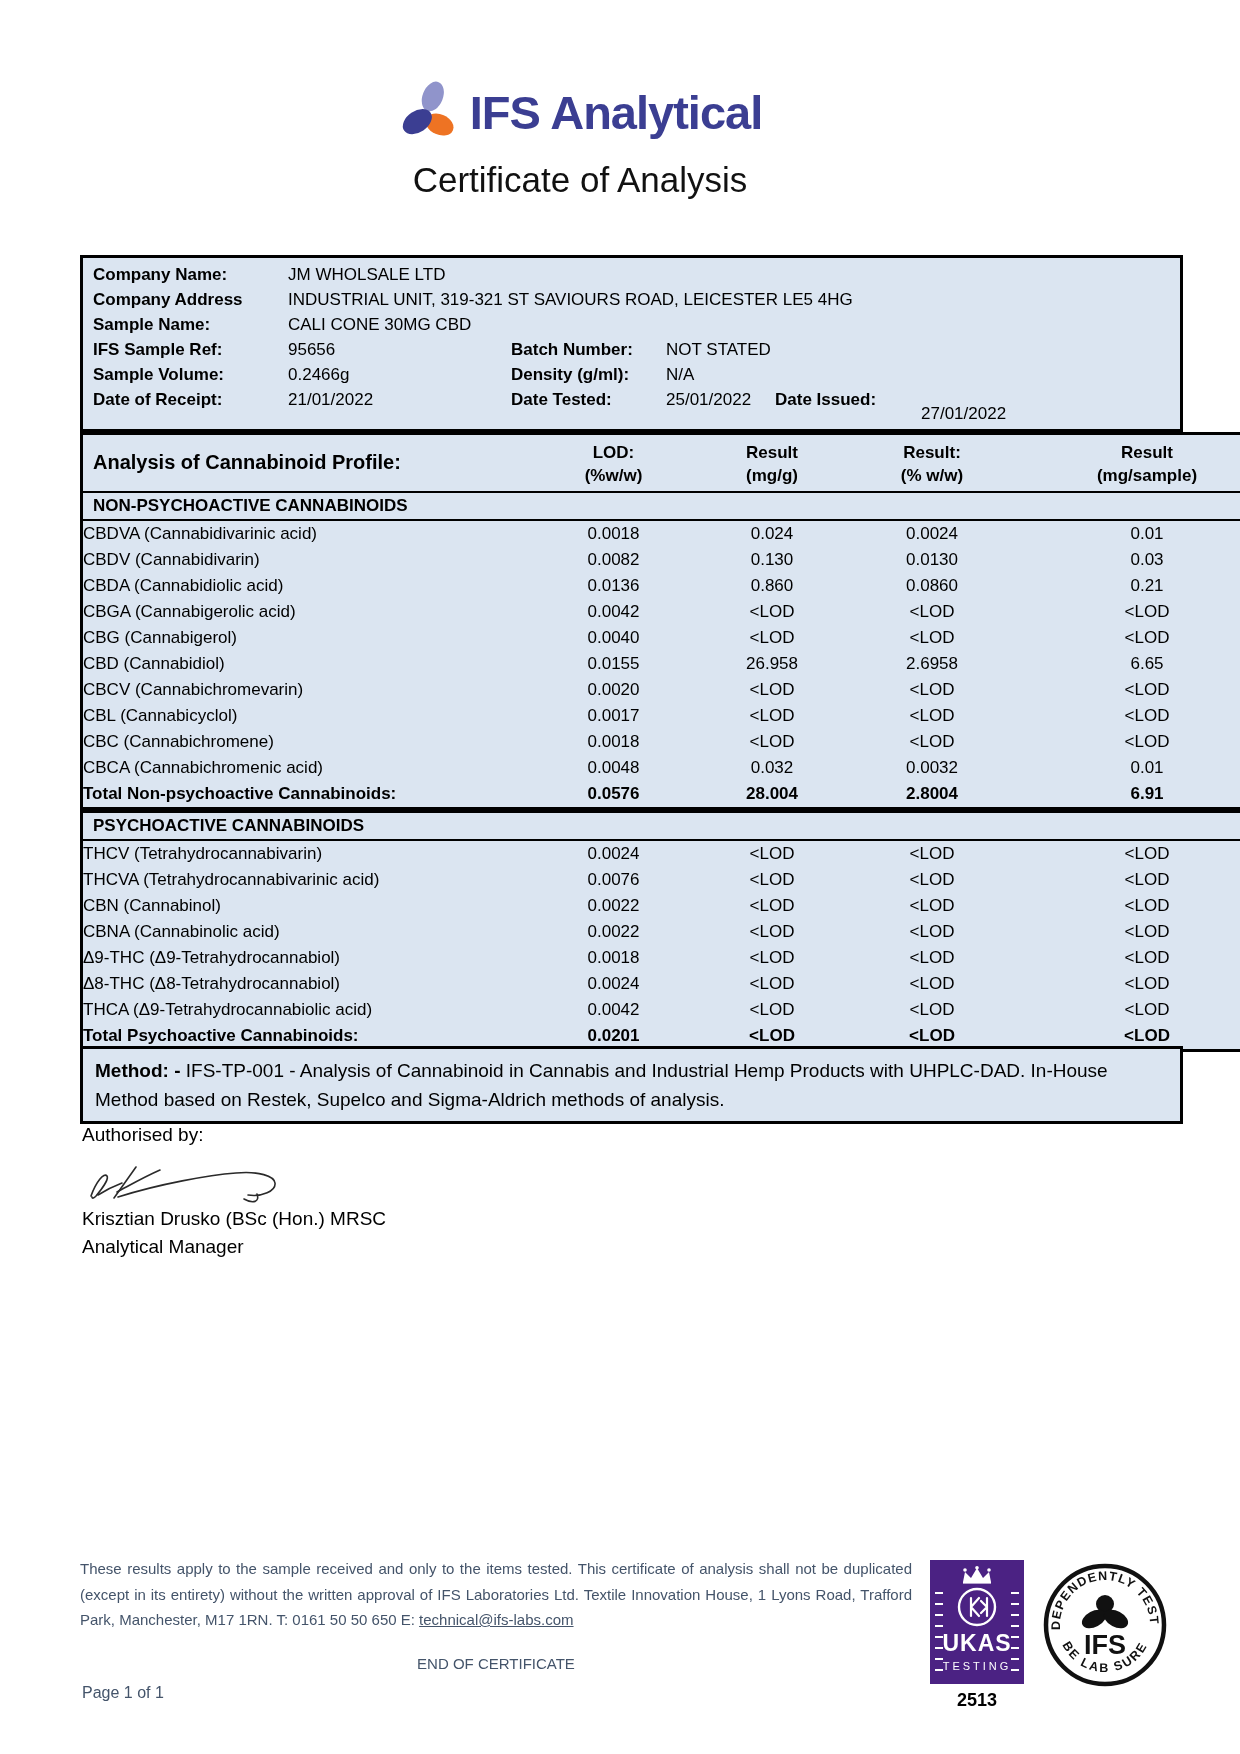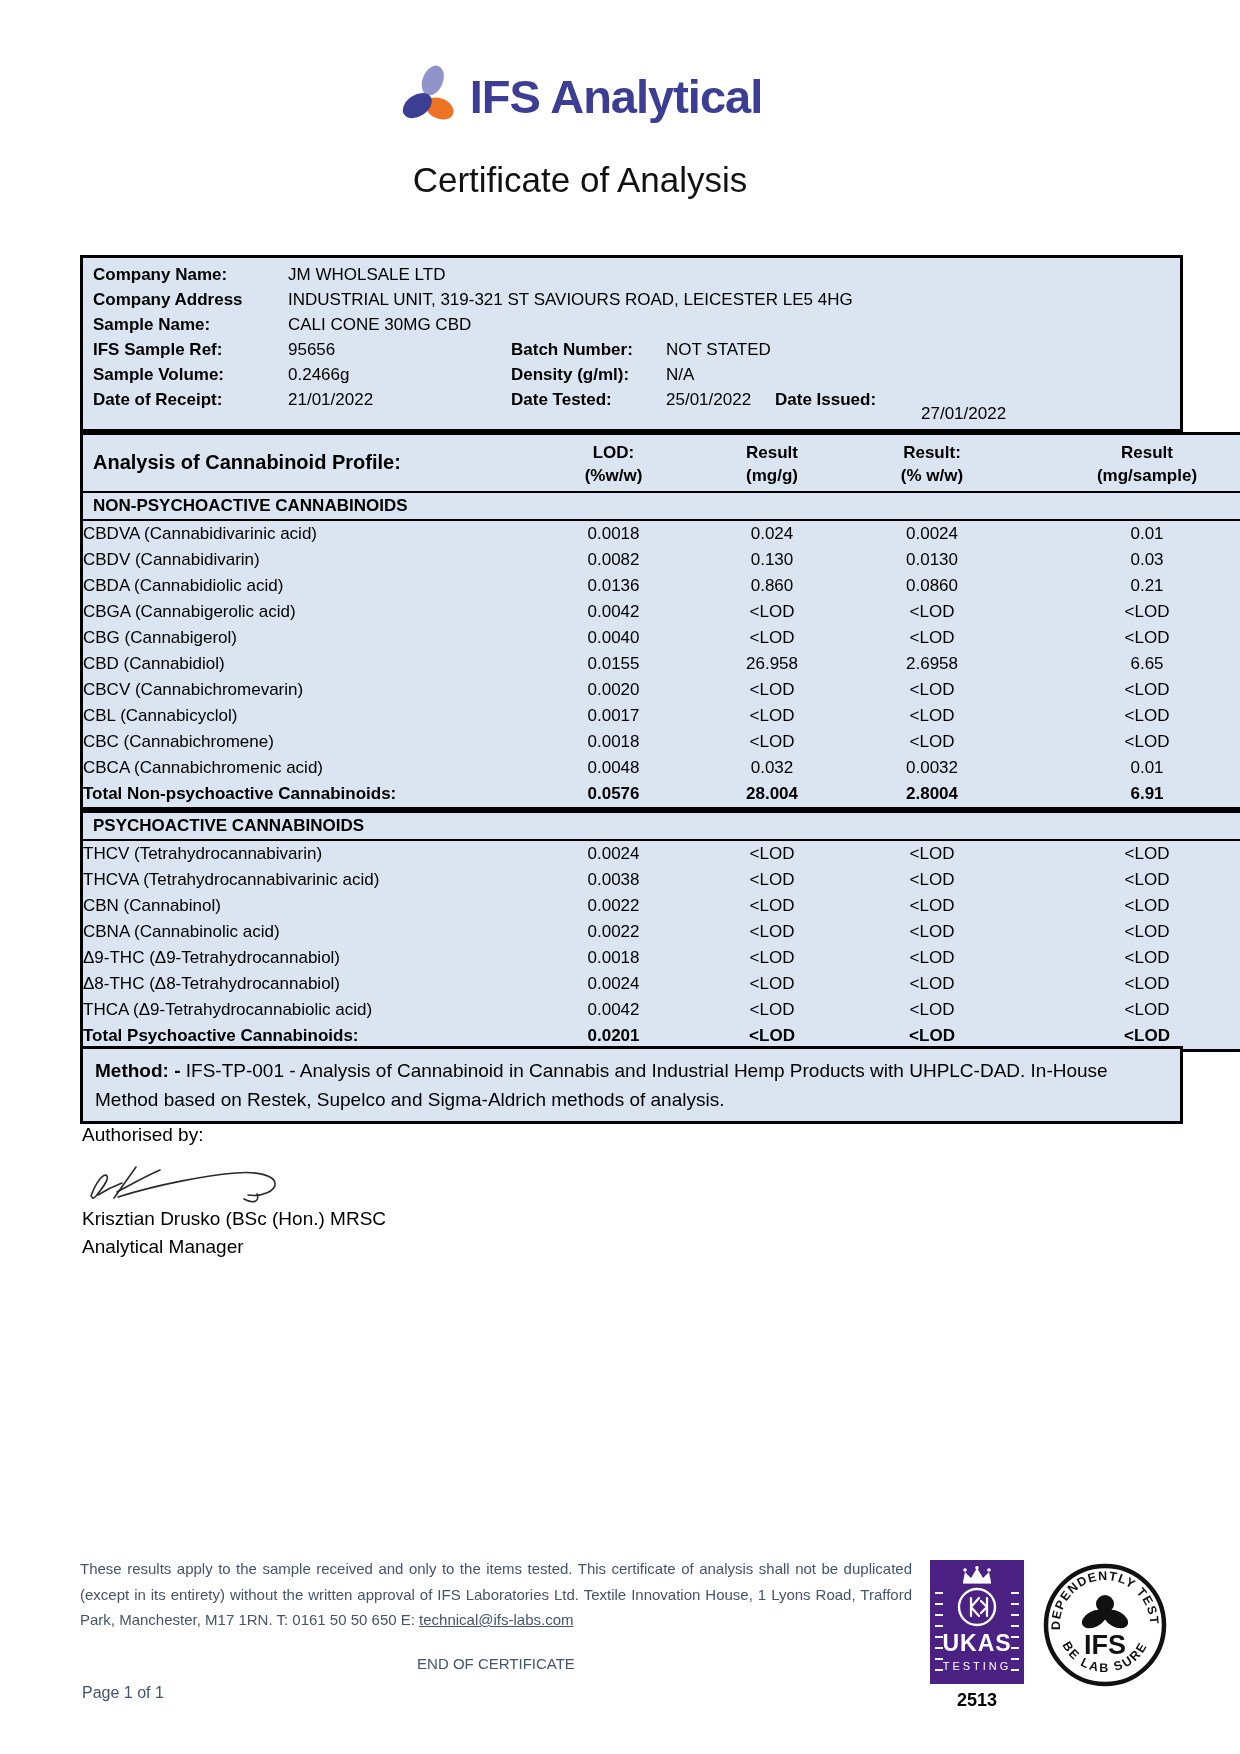--- a/index.html
+++ b/index.html
@@ -1,20 +1,20 @@
 <!DOCTYPE html>
 <html><head>
 <meta charset="utf-8">
 <style>
   html,body{margin:0;padding:0;background:#fff;}
   .page{position:relative;width:1240px;height:1754px;background:#ffffff;
         font-family:"Liberation Sans","DejaVu Sans",sans-serif;color:#000;overflow:hidden;}
 
   
-  .brand-row{position:absolute;top:60px;left:0;width:1160px;display:flex;align-items:center;justify-content:center;gap:14px;}
+  .brand-row{position:absolute;top:76px;left:0;width:1160px;display:flex;align-items:center;justify-content:center;gap:14px;}
   .brand-name{font-size:47px;font-weight:bold;letter-spacing:-1px;}
   .cert-title{position:absolute;top:160px;left:0;width:1160px;text-align:center;font-size:35px;color:#111;}
 
   
   .company-table{position:absolute;left:80px;top:255px;width:1103px;background:#dbe5f1;
                  border:3px solid #000;box-sizing:border-box;padding:4px 0 3px 10px;}
   .ci-row{display:flex;line-height:25px;font-size:17px;}
   .ci-label{font-weight:bold;}
   .ci-l0{width:195px;} .ci-v0{width:223px;} .ci-v0.ci-wide{flex:1;}
   .ci-l1{width:155px;} .ci-v1{width:109px;}
@@ -223,21 +223,21 @@
     <div id="p-rows">
         <div class="grid tr">
           <span class="td analyte">THCV (Tetrahydrocannabivarin)</span>
           <span class="td num">0.0024</span>
           <span class="td num">&lt;LOD</span>
           <span class="td num">&lt;LOD</span>
           <span class="td num">&lt;LOD</span>
         </div>
         <div class="grid tr">
           <span class="td analyte">THCVA (Tetrahydrocannabivarinic acid)</span>
-          <span class="td num">0.0038</span>
+          <span class="td num">0.0076</span>
           <span class="td num">&lt;LOD</span>
           <span class="td num">&lt;LOD</span>
           <span class="td num">&lt;LOD</span>
         </div>
         <div class="grid tr">
           <span class="td analyte">CBN (Cannabinol)</span>
           <span class="td num">0.0022</span>
           <span class="td num">&lt;LOD</span>
           <span class="td num">&lt;LOD</span>
           <span class="td num">&lt;LOD</span>

